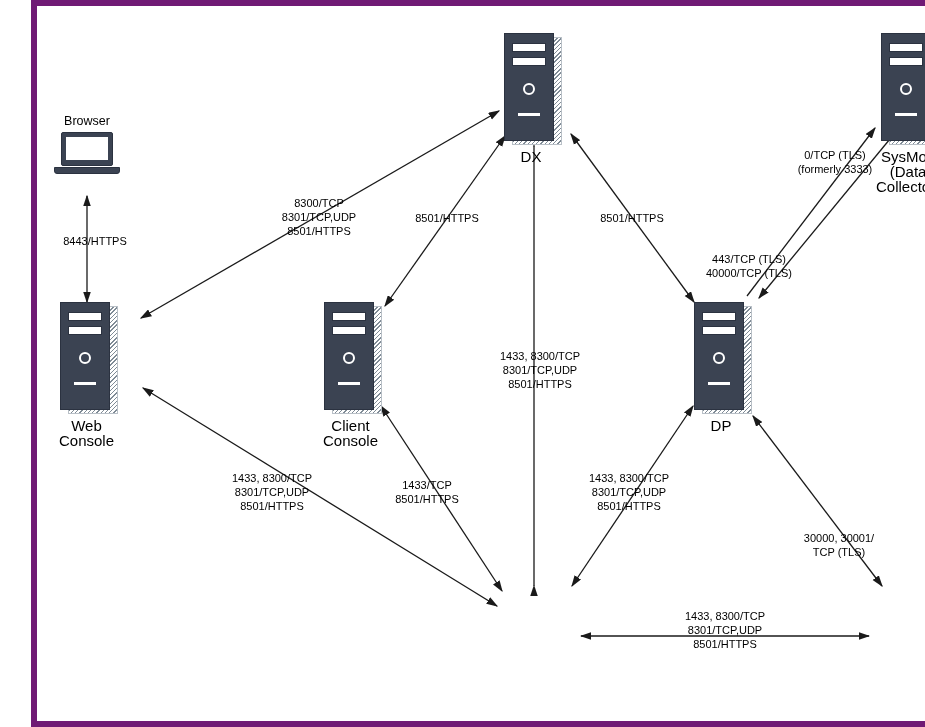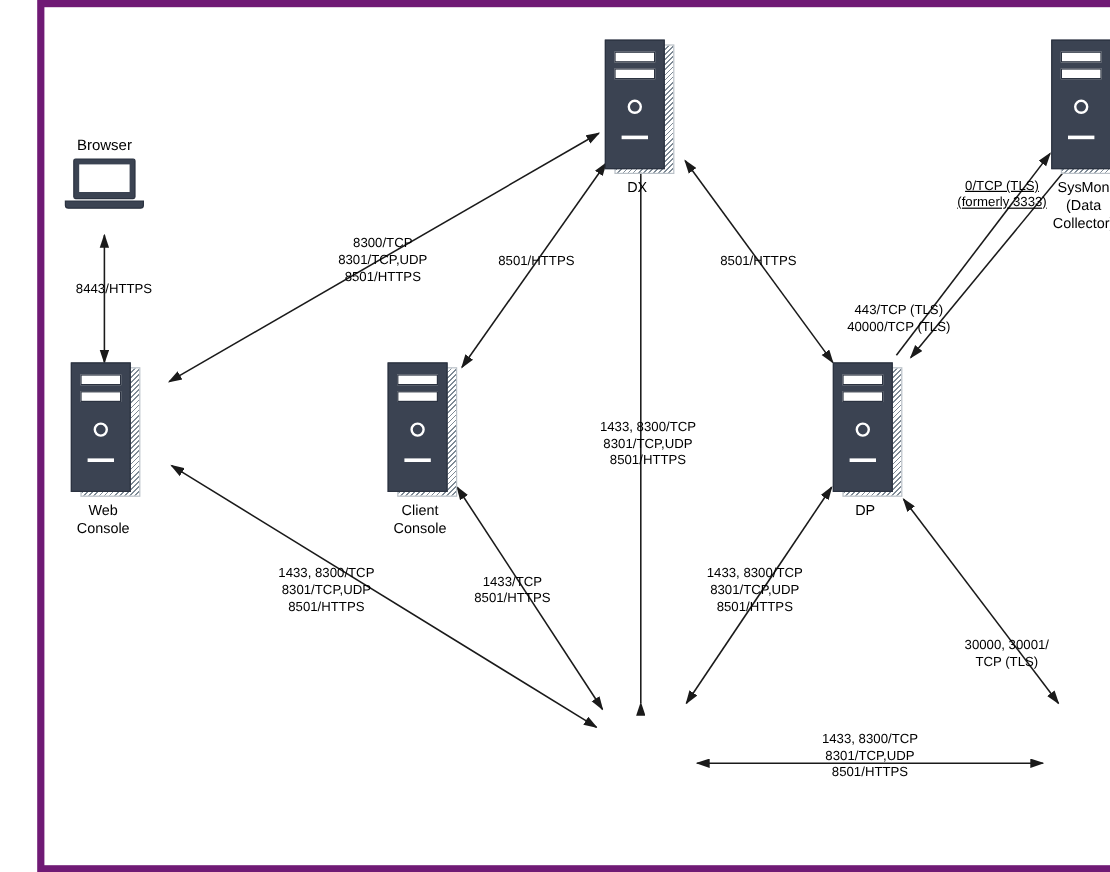--- a/index.html
+++ b/index.html
@@ -27,21 +27,21 @@
     pointer-events: none;
   }
   .node {
     position: absolute;
     display: flex;
     flex-direction: column;
     align-items: center;
   }
   .node-label {
     margin-top: 4px;
-    font-size: 12px;
+    font-size: 15px;
     color: #000000;
     text-align: center;
     line-height: 15px;
     white-space: pre-line;
   }
   
   .tower {
     position: relative;
     width: 54px;
     height: 112px;
@@ -273,21 +273,21 @@
 8501/HTTPS</div>
 
   <div class="edge-label" style="left:360px; top:205px; width:100px;">8501/HTTPS</div>
 
   <div class="edge-label" style="left:545px; top:205px; width:100px;">8501/HTTPS</div>
 
   <div class="edge-label" style="left:443px; top:343px; width:120px;">1433, 8300/TCP
 8301/TCP,UDP
 8501/HTTPS</div>
 
-  <div class="edge-label" style="left:728px; top:142px; width:140px;text-decoration:underline;">0/TCP (TLS)
+  <div class="edge-label" style="left:728px; top:142px; width:140px;">0/TCP (TLS)
 (formerly 3333)</div>
 
   <div class="edge-label" style="left:632px; top:246px; width:160px;">443/TCP (TLS)
 40000/TCP (TLS)</div>
 
   <div class="edge-label" style="left:170px; top:465px; width:130px;">1433, 8300/TCP
 8301/TCP,UDP
 8501/HTTPS</div>
 
   <div class="edge-label" style="left:335px; top:472px; width:110px;">1433/TCP

